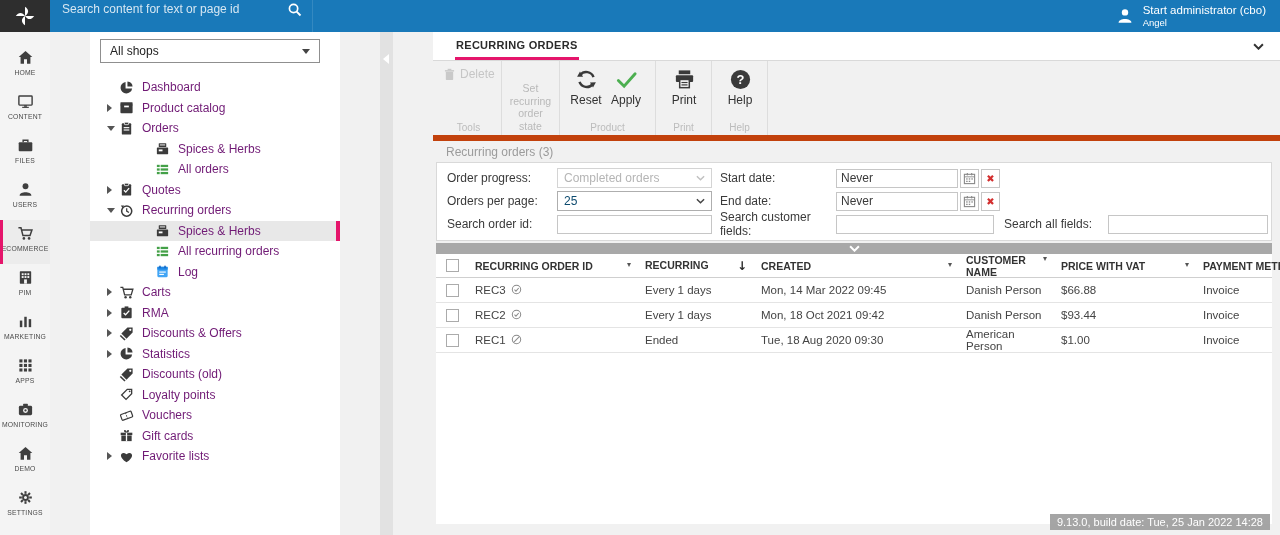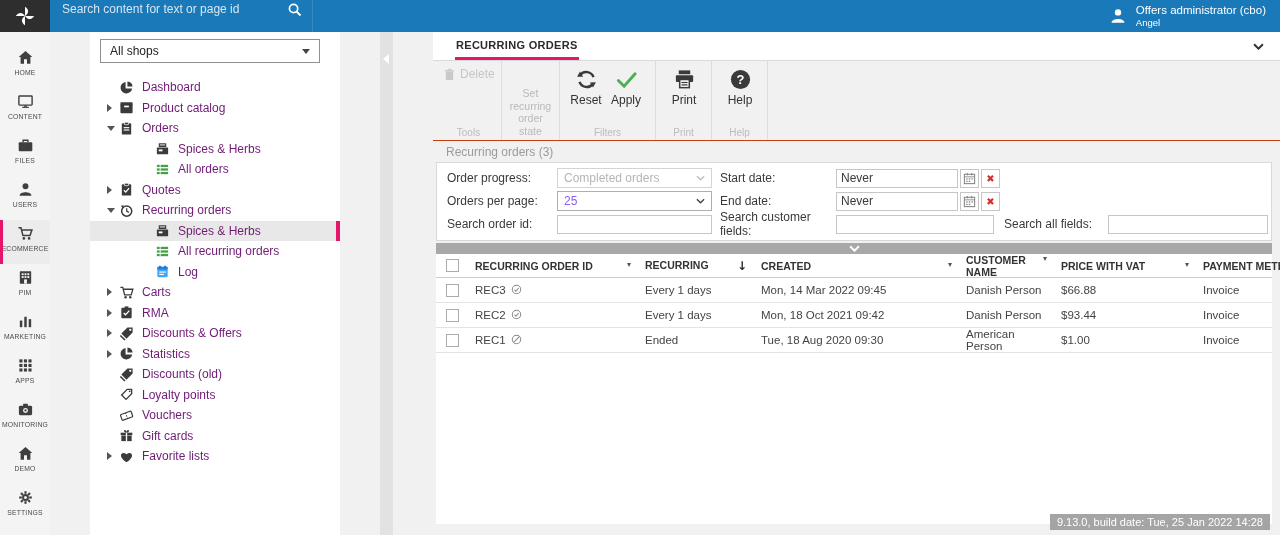--- a/index.html
+++ b/index.html
@@ -51,21 +51,21 @@
   .tri-left { position:absolute; top:22px; left:3px; width:0; height:0;
               border-top:5px solid transparent; border-bottom:5px solid transparent; border-right:6px solid #fff; }
 
   
   .main { flex:1; display:flex; flex-direction:column; position:relative; min-width:0; }
   .tabstrip { height:29px; background:#fff; border-bottom:1px solid #d9d9d9; display:flex; padding-left:22px; }
   .tab { display:flex; align-items:center; font-size:11px; font-weight:bold; letter-spacing:.3px;
          color:#2b2b2b; border-bottom:3px solid #e5156b; padding:0 1px; cursor:pointer; }
   .tabstrip .chev { margin:auto 16px auto auto; cursor:pointer; }
 
-  .ribbon { height:80px; border-bottom:1px solid #c2410c; display:flex; padding-left:3px; }
+  .ribbon { height:80px; border-bottom:6px solid #c2410c; display:flex; padding-left:3px; }
   .rgroup { display:flex; flex-direction:column; border-right:1px solid #ddd; padding:3px 8px 2px; }
   .rlabel { margin-top:auto; text-align:center; font-size:10px; color:#bcbcbc; padding-top:2px; }
   .g-tools { width:66px; }
   .delete-btn { display:flex; align-items:center; gap:5px; color:#c6c6c6; font-size:12px; margin-top:3px; cursor:default; }
   .g-state { width:58px; justify-content:flex-end; padding:3px 4px; }
   .state-caption { font-size:10.5px; line-height:12.5px; color:#b9b9b9; text-align:center; }
   .g-filters { width:96px; padding:3px 6px 2px; }
   .btnrow { display:flex; margin-top:4px; }
   .rbtn { width:40px; display:flex; flex-direction:column; align-items:center; gap:2px; font-size:12px; color:#333; cursor:pointer; }
   .rbtn .icon svg { width:23px; height:23px; }
@@ -75,21 +75,21 @@
   .section-title { height:21px; display:flex; align-items:center; padding-left:13px; font-size:12px; color:#9b9b9b; }
 
   .filters-panel { margin:0 8px 0 3px; background:#fff; border:1px solid #d9d9d9; padding:5px 0 6px 10px; }
   .frow { display:flex; align-items:center; height:20px; margin-bottom:3px; font-size:12px; color:#3a3a3a; }
   .frow:last-child { margin-bottom:0; }
   .fl1 { width:110px; flex:none; } .fc1 { width:163px; flex:none; }
   .fl2 { width:116px; flex:none; } .fc2 { width:168px; flex:none; } .fl3 { width:104px; flex:none; }
   .txt { height:19px; border:1px solid #c6c6c6; font:inherit; padding:0 4px; color:#3a3a3a; }
   .w155 { width:155px; } .w158 { width:158px; } .w160 { width:160px; } .w122 { width:122px; }
   .select-box { width:155px; height:20px; border:1px solid #aeaeae; background:#fff; display:flex;
-                align-items:center; padding:0 6px; cursor:pointer; color:#8b5cf6; }
+                align-items:center; padding:0 6px; cursor:pointer; color:#0c4a6e; }
   .select-box .icon { margin-left:auto; color:#444; }
   .select-box.disabled { color:#b5b5b5; border-color:#d4d4d4; cursor:default; }
   .select-box.disabled .icon { color:#c0c0c0; }
   .dategroup { display:flex; gap:2px; align-items:center; }
   .ibtn { width:19px; height:19px; border:1px solid #c6c6c6; background:#fff; display:flex;
           align-items:center; justify-content:center; cursor:pointer; }
   .xbtn { color:#d32f2f; font-size:10px; font-weight:bold; font-family:"DejaVu Sans",sans-serif; }
 
   .collapse-bar { margin:2px 8px 0 3px; height:11px; background:#a8a8a8; display:flex;
                   align-items:center; justify-content:center; cursor:pointer; }
@@ -135,21 +135,21 @@
       </span>
   </div>
   <div class="topbar-right">
     <span class="icon">
         <svg width="18" height="18" viewBox="0 0 18 18">
           <circle cx="9" cy="5.4" r="3.2" fill="#fff"></circle>
           <path d="M2.6 15.8 C2.6 10.8 15.4 10.8 15.4 15.8 Z" fill="#fff"></path>
         </svg>
       </span>
     <div>
-      <div class="user-line1">Offers administrator (cbo)</div>
+      <div class="user-line1">Start administrator (cbo)</div>
       <div class="user-line2">Angel</div>
     </div>
   </div>
 </div>
 
 <div class="app">
   <nav class="rail" id="rail">
       <div class="rail-item">
         <span class="icon">
           <svg viewBox="0 0 18 18">
@@ -579,21 +579,21 @@
           </div>
           <div class="rbtn">
             <span class="icon">
                 <svg viewBox="0 0 24 24">
                   <path d="M3.5 13 L9.5 19 L21 6" stroke="#4caf50" stroke-width="3" fill="none" stroke-linecap="round"></path>
                 </svg>
               </span>
             <span>Apply</span>
           </div>
         </div>
-        <div class="rlabel">Filters</div>
+        <div class="rlabel">Product</div>
       </div>
       <div class="rgroup g-print">
         <div class="rbtn">
           <span class="icon">
               <svg viewBox="0 0 24 24">
                 <rect x="6" y="2.5" width="12" height="4" fill="#3a3a3a"></rect>
                 <rect x="3" y="7.5" width="18" height="7" rx="1" fill="#3a3a3a"></rect>
                 <rect x="7" y="12" width="10" height="8.5" fill="#fff" stroke="#3a3a3a" stroke-width="1.6"></rect>
                 <rect x="8.8" y="14.5" width="6.4" height="1.3" fill="#3a3a3a"></rect>
                 <rect x="8.8" y="17" width="6.4" height="1.3" fill="#3a3a3a"></rect>

